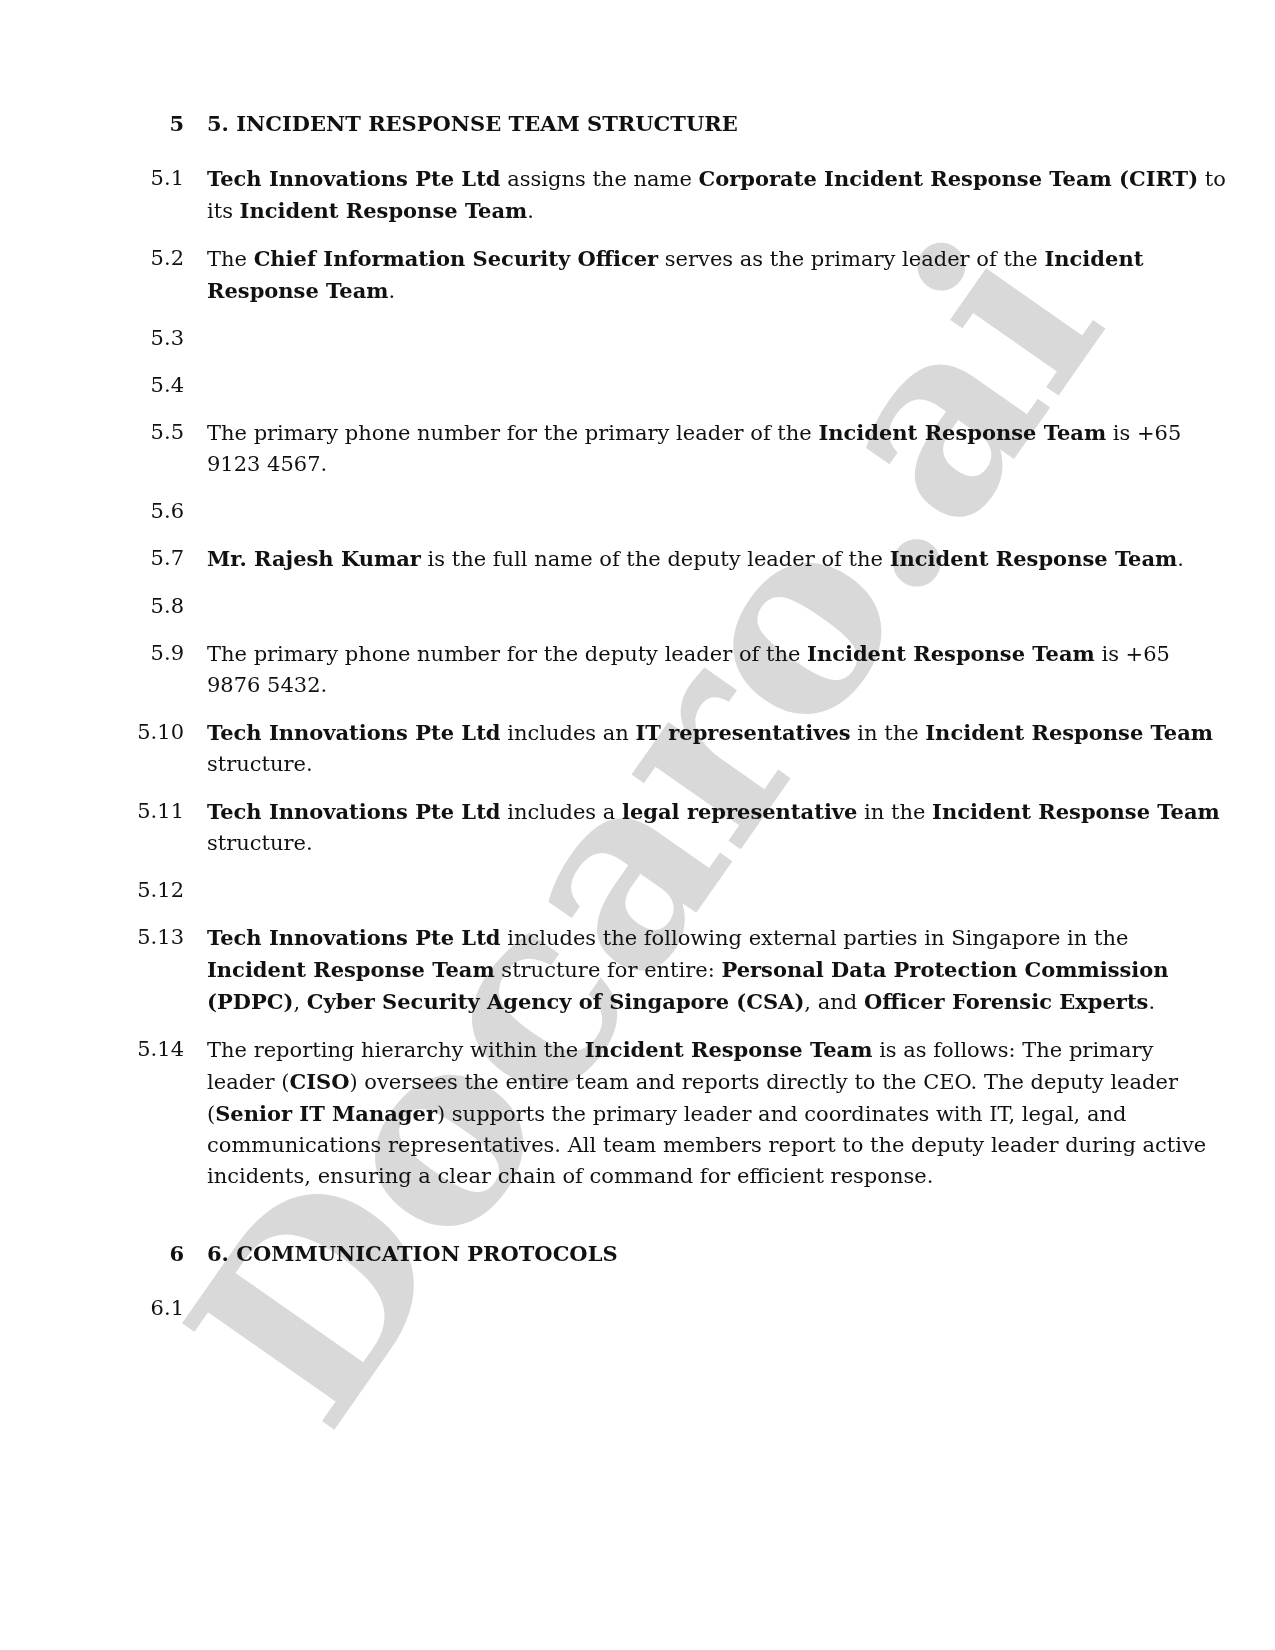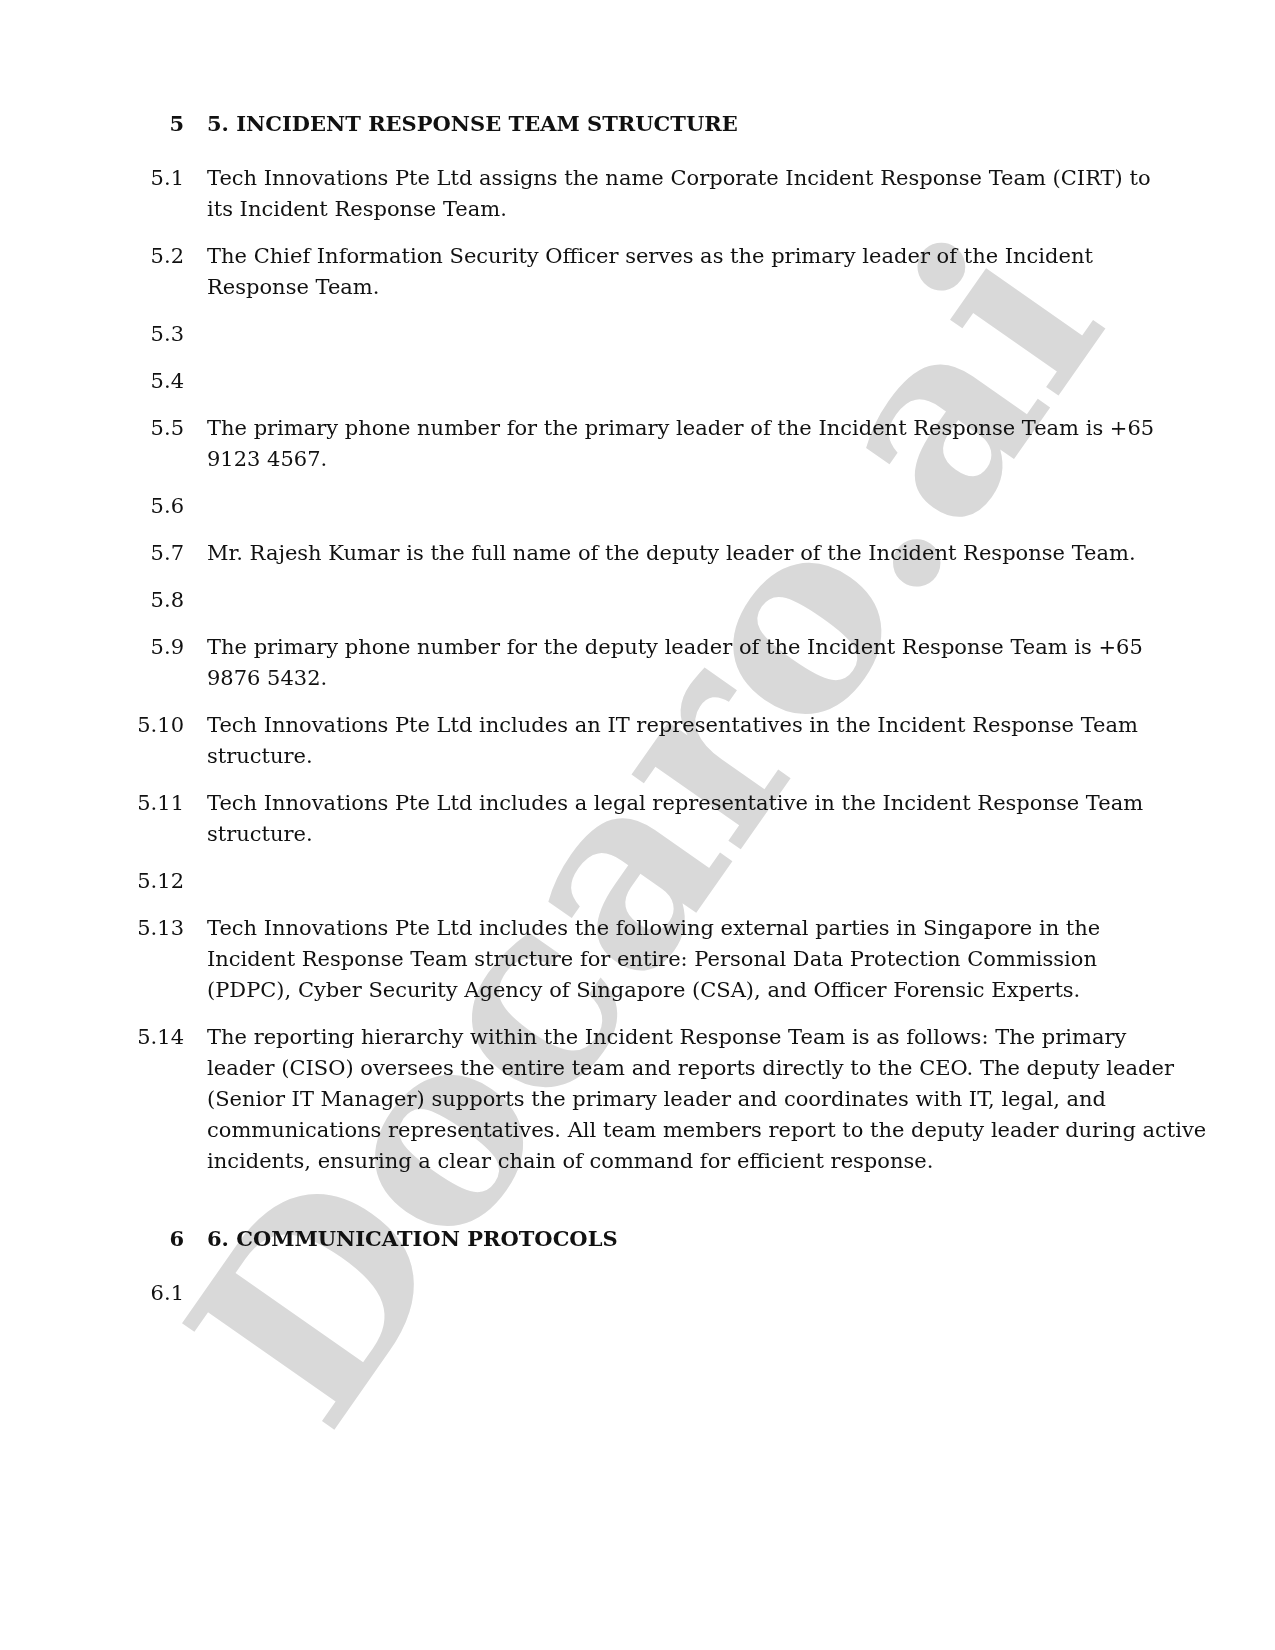--- a/index.html
+++ b/index.html
@@ -53,21 +53,21 @@
   }
   .item {
     font-size: 21px;
     line-height: 31px;
     margin-bottom: 16px;
     margin-top: 12px;
   }
   .section--gap {
     margin-top: 46px;
   }
-  .b { font-weight: normal; }
+  .b { font-weight: bold; }
   .r { font-weight: normal; }
 </style>
 </head>
 <body>
 
 <div class="page">
   <div class="watermark" style="color: rgb(217, 217, 217);">Docaro.ai</div>
   <main class="content">
       <section class="doc-section">
         <div class="row heading-row">

